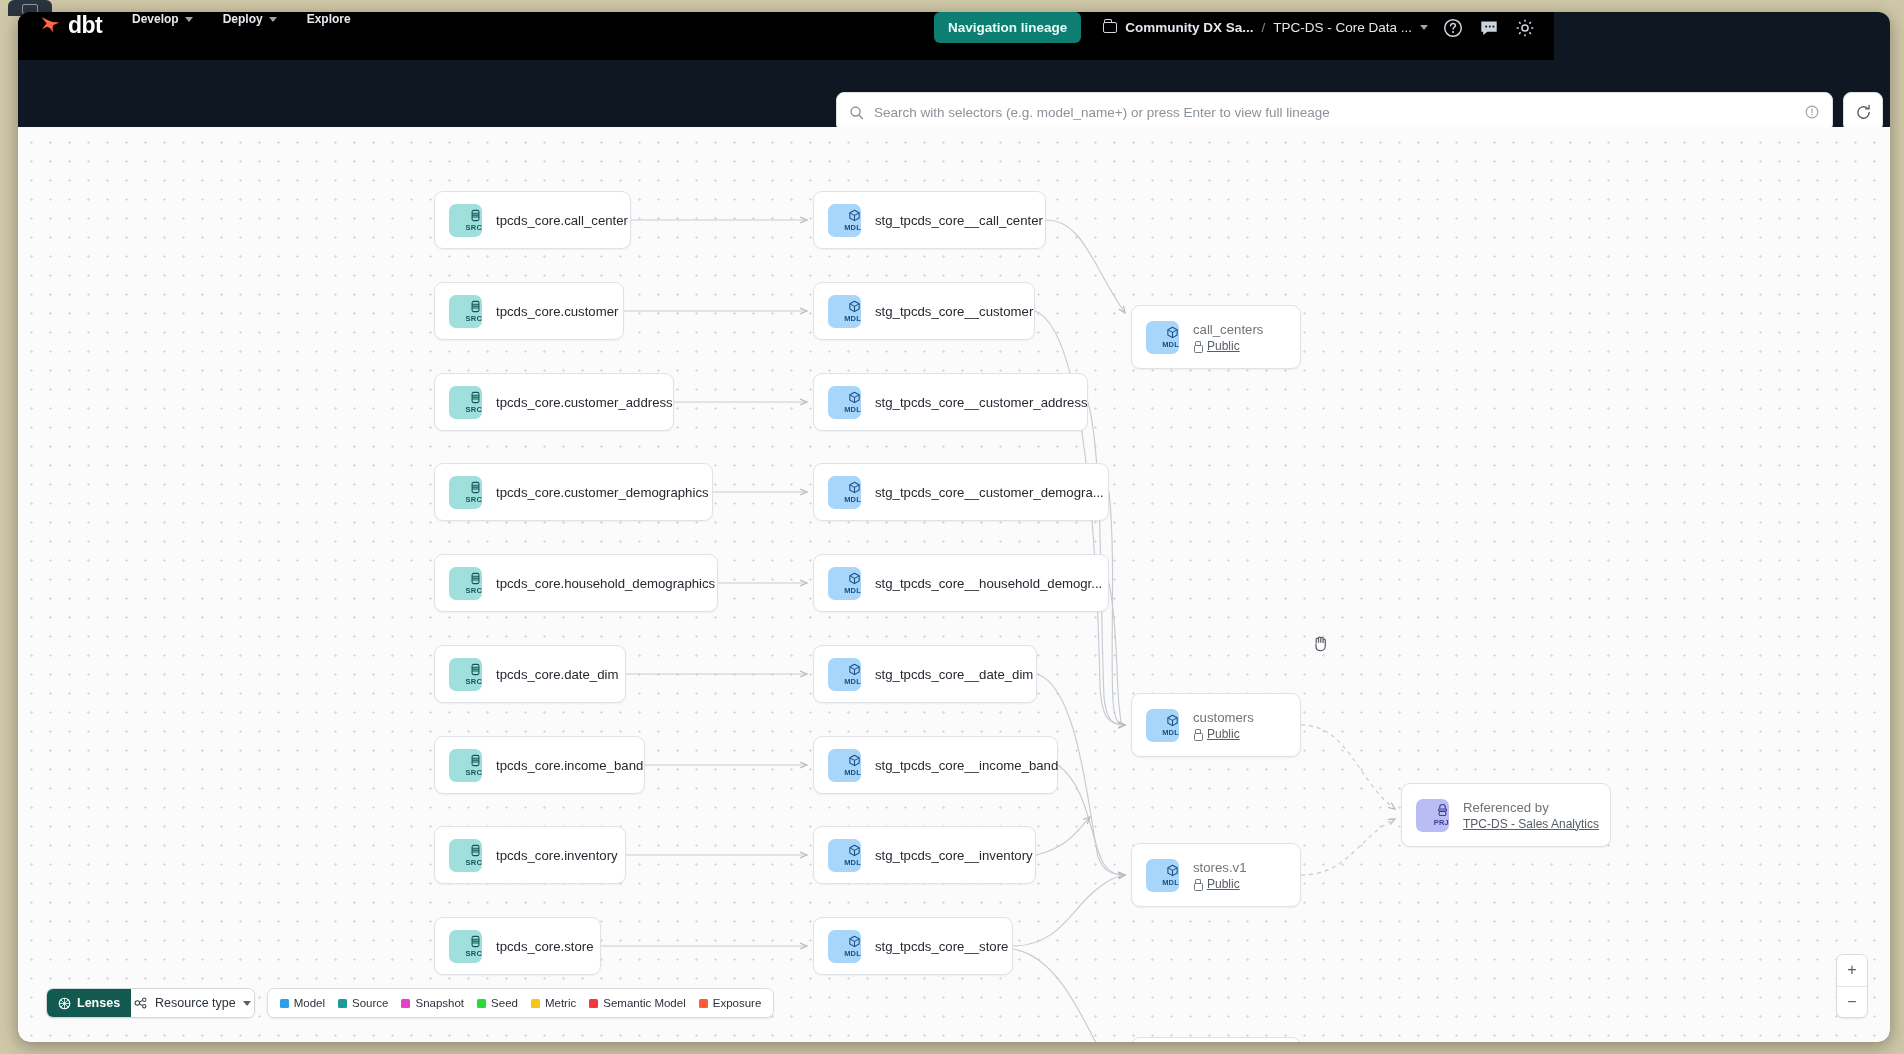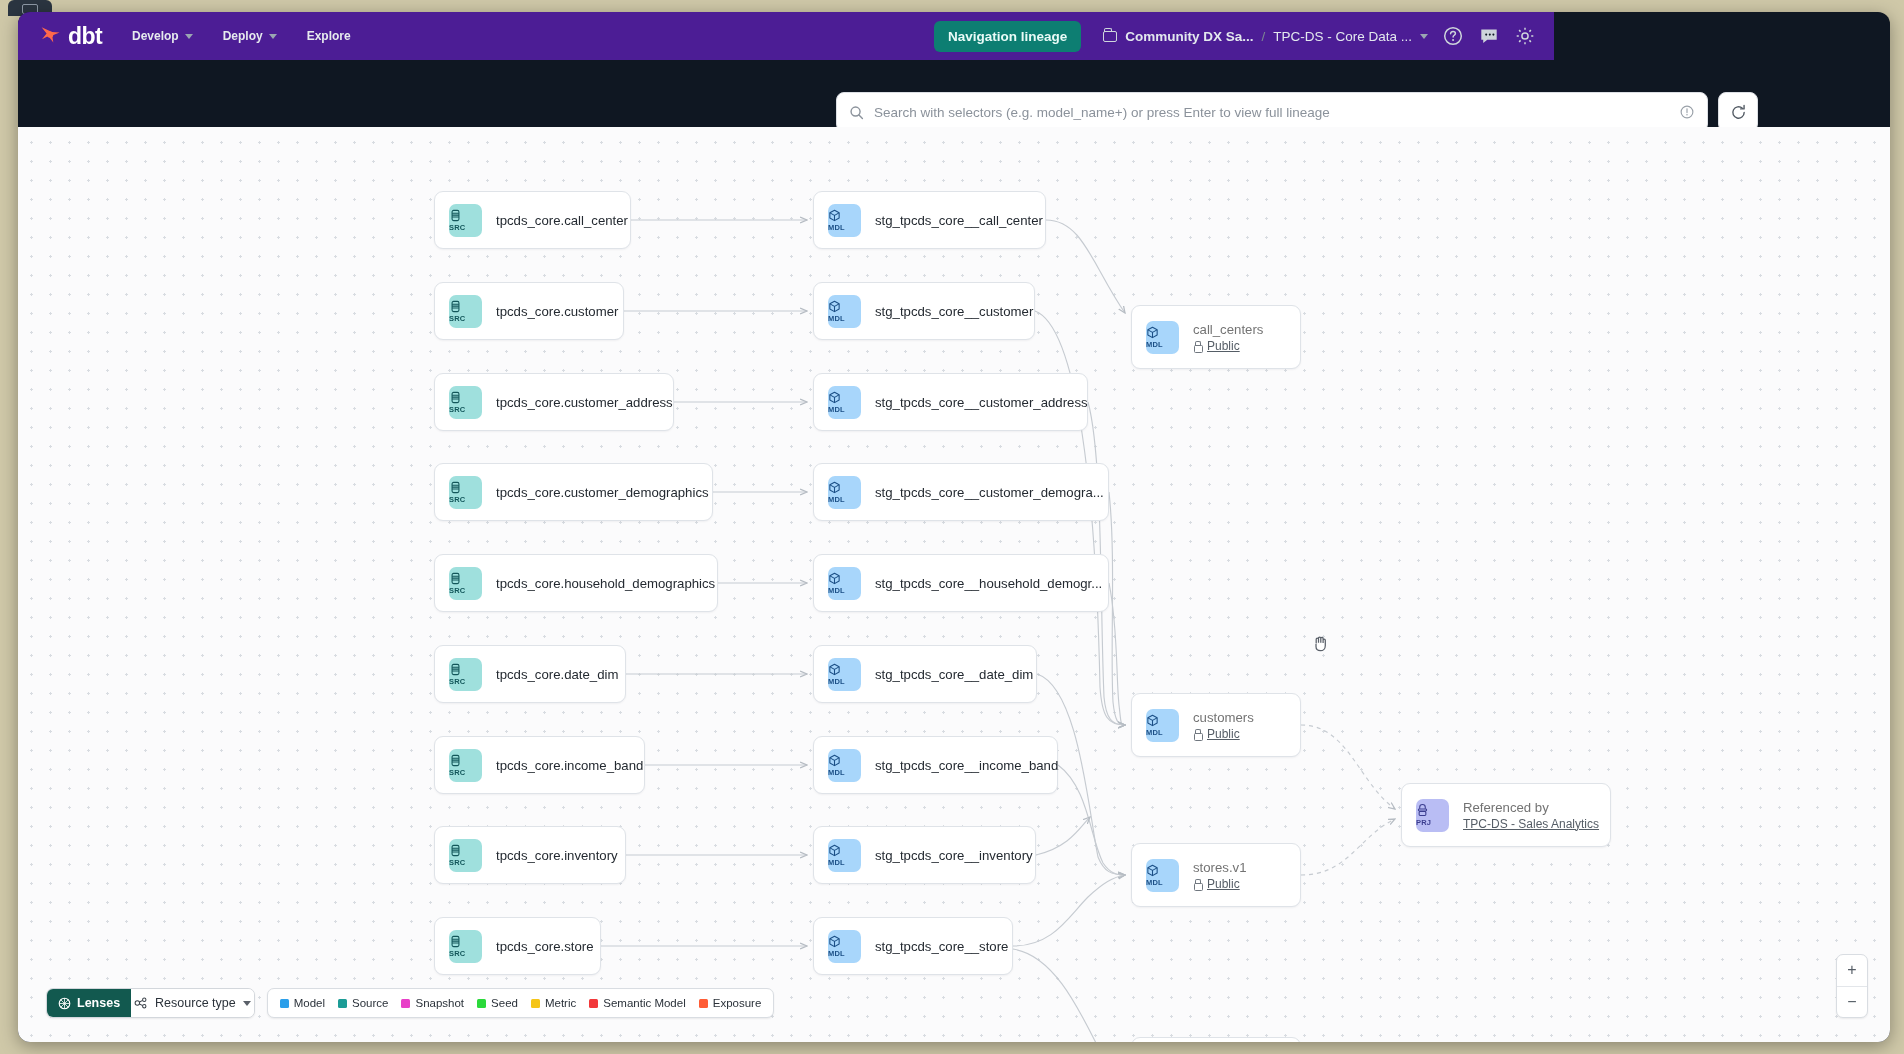--- a/index.html
+++ b/index.html
@@ -24,21 +24,21 @@
     background:#2b3541; border-radius:6px 6px 0 0;
   }
   .tab-nub i{
     position:absolute; left:14px; top:4px; width:16px; height:10px;
     border:1.5px solid #8e99a6; border-radius:2px;
   }
 
   
   #topnav{
     position:absolute; left:0; top:0; width:1536px; height:48px;
-    background:#4c1d95; display:flex; align-items:center;
+    background:#000000; display:flex; align-items:flex-start;
   }
   .logo{ display:flex; align-items:center; margin-left:20px; }
   .logo-mark{ width:26px; height:26px; position:relative; }
   .logo-text{ color:#fff; font-size:23px; font-weight:700; letter-spacing:-.6px; margin-left:4px; }
   .navlink{
     color:#e6eaee; font-size:12px; font-weight:600; margin-left:30px;
     display:flex; align-items:center; gap:6px; cursor:pointer;
   }
   .navlink:first-of-type{ margin-left:50px; }
   .caret{ width:0;height:0;border-left:4px solid transparent;border-right:4px solid transparent;border-top:5px solid #9aa6b2; }
@@ -62,21 +62,21 @@
   }
   .close-btn{
     width:38px;height:38px;margin-left:14px;background:#fff;border:1px solid #d9dde2;border-radius:8px;
     display:flex;align-items:center;justify-content:center;cursor:pointer;
   }
   .bc-chip{
     height:38px;margin-left:14px;background:#fff;border:1px solid #d9dde2;border-radius:8px;
     display:flex;align-items:center;padding:0 16px;font-size:13px;color:#2b323a;font-weight:600;cursor:pointer;
   }
   .searchwrap{
-    position:absolute; left:818px; top:80px; width:922px; height:40px; display:flex; align-items:center; gap:10px;
+    position:absolute; left:818px; top:80px; width:1047px; height:40px; display:flex; align-items:center; gap:10px;
   }
   .searchbox{
     flex:1;height:40px;background:#fff;border:1px solid #dcdfe4;border-radius:8px;
     display:flex;align-items:center;padding:0 12px;gap:10px;
   }
   .searchbox input{
     border:none;outline:none;flex:1;font-size:13.5px;color:#2b323a;
     font-family:"Liberation Sans",sans-serif;background:transparent;
   }
   .searchbox input::placeholder{ color:#8b929b; }
@@ -95,21 +95,21 @@
   }
   #edges{ position:absolute; left:0; top:0; width:1872px; height:915px; }
 
   .node{
     position:absolute; background:#fff; border:1px solid #dfe3e8; border-radius:9px;
     display:flex; align-items:center; padding-left:14px; cursor:pointer;
     box-shadow:0 1px 2px rgba(17,24,39,.05);
   }
   .badge{
     width:33px;height:33px;border-radius:7px;flex:0 0 33px;
-    display:flex;flex-direction:column;align-items:flex-start;justify-content:center;gap:0px;
+    display:flex;flex-direction:column;align-items:flex-end;justify-content:center;gap:0px;
   }
   .badge .glyph{ height:15px; display:flex; align-items:center; justify-content:center; }
   .badge .lbl{ font-size:7.5px; font-weight:700; letter-spacing:.2px; line-height:9px; }
   .badge.src{ background:#9fe0dd; }
   .badge.src .lbl{ color:#12565a; }
   .badge.mdl{ background:#a8d6fb; }
   .badge.mdl .lbl{ color:#1b4f86; }
   .badge.prj{ background:#b9bdf4; }
   .badge.prj .lbl{ color:#3b3d8f; }
   .nodelabel{ margin-left:14px; font-size:13.2px; color:#242a31; white-space:nowrap; }

